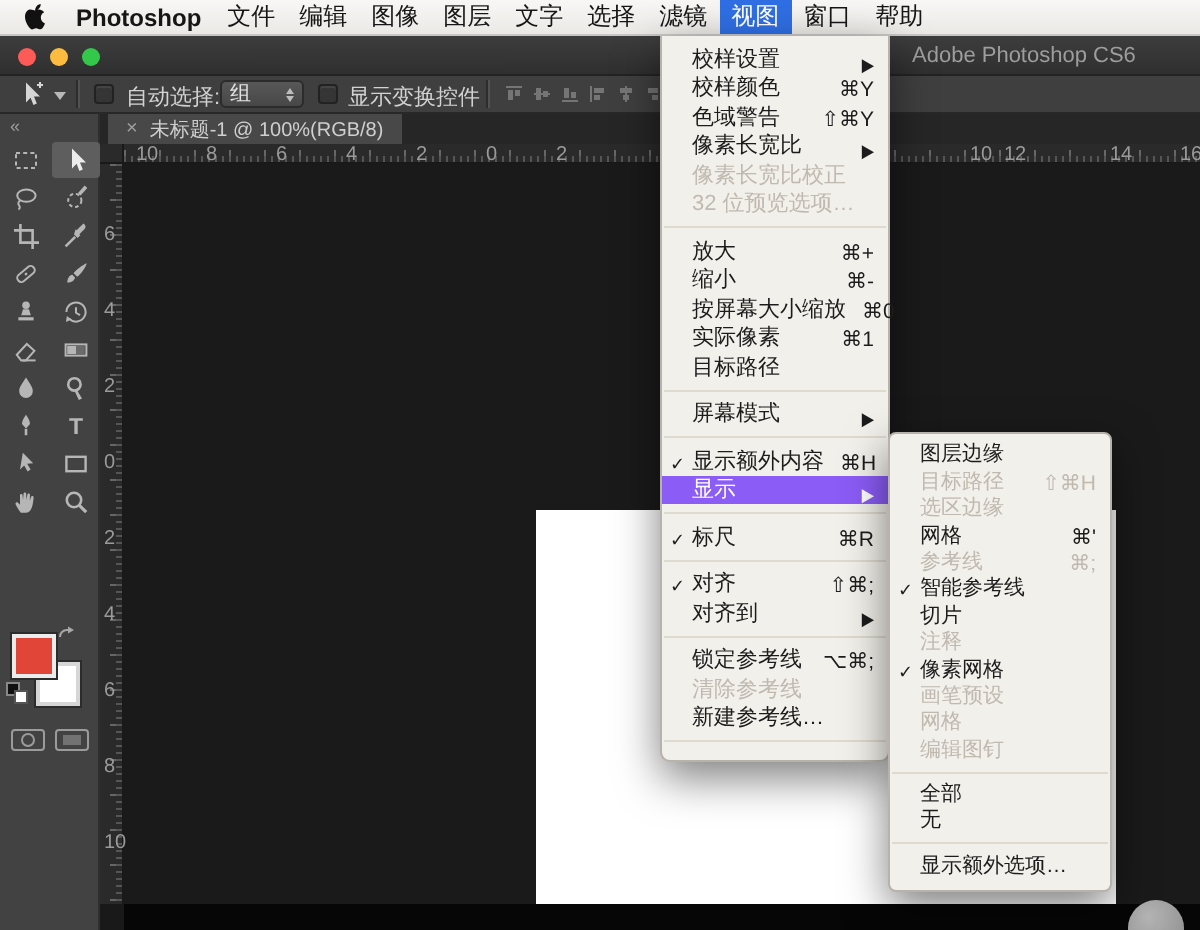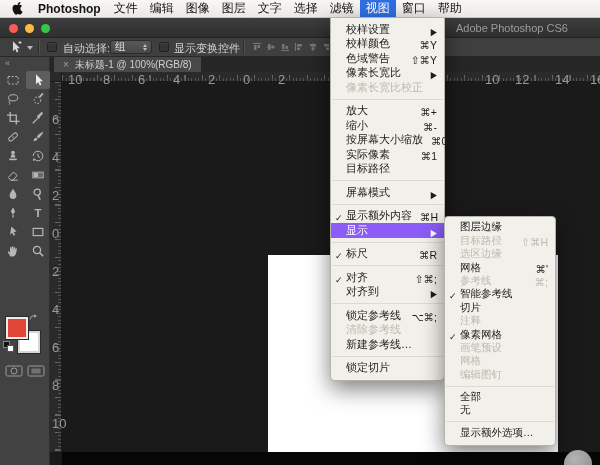--- a/index.html
+++ b/index.html
@@ -63,21 +63,21 @@
 #sm-btn{position:absolute;left:27px;top:306px;color:#9b9b9b}
 
 
 #rcorner{position:absolute;left:50px;top:72px;width:12px;height:10px;background:#2a2a2a;border-right:1px solid #191919;border-bottom:1px solid #191919;z-index:3}
 #hruler{position:absolute;left:62px;top:72px;width:538px;height:10px;background:#2a2a2a;border-bottom:1px solid #191919;z-index:3}
 #hruler .minor{position:absolute;left:0;right:0;bottom:0;height:3px;background:repeating-linear-gradient(90deg,#555 0 1px,transparent 1px 3.5px)}
 #hruler .major{position:absolute;left:0;right:0;bottom:0;height:6px;background:repeating-linear-gradient(90deg,#666 0 1px,transparent 1px 17.5px)}
 #vruler{position:absolute;left:50px;top:82px;width:12px;height:370px;background:#2a2a2a;border-right:1px solid #191919;z-index:3}
 #vruler .minor{position:absolute;top:0;bottom:0;right:0;width:3px;background:repeating-linear-gradient(180deg,#555 0 1px,transparent 1px 3.5px)}
 #vruler .major{position:absolute;top:0;bottom:0;right:0;width:6px;background:repeating-linear-gradient(180deg,#666 0 1px,transparent 1px 17.5px)}
-.rnum{position:absolute;font-size:13px;color:#9a9a9a;top:0}
+.rnum{position:absolute;font-size:10px;color:#9a9a9a;top:0}
 #vruler-nums .rnum{left:2px;top:auto}
 
 
 #docarea{position:absolute;left:62px;top:82px;width:538px;height:383px;background:#1a1a1a;z-index:1}
 #canvas{position:absolute;left:268px;top:255px;width:290px;height:197px;background:#ffffff;z-index:2}
 #bottombar{position:absolute;left:62px;top:452px;width:538px;height:13px;background:#060606;z-index:2}
 #corner-blob{position:absolute;left:564px;top:450px;width:28px;height:28px;border-radius:50%;background:radial-gradient(circle at 35% 30%,#b5b5b5,#8a8a8a);z-index:3}
 
 
 .menu{position:absolute;background:#f2f0ea;border:1px solid #b7b3ac;box-shadow:0 8px 22px rgba(0,0,0,.5);padding:4px 0 5px;font-size:11px;color:#1c1c1c}
@@ -351,21 +351,21 @@
     <div class="minor"></div>
   <div id="hruler-nums">
       <span class="rnum" style="left: 6px;">10</span>
       <span class="rnum" style="left: 41px;">8</span>
       <span class="rnum" style="left: 76px;">6</span>
       <span class="rnum" style="left: 111px;">4</span>
       <span class="rnum" style="left: 146px;">2</span>
       <span class="rnum" style="left: 181px;">0</span>
       <span class="rnum" style="left: 216px;">2</span>
       <span class="rnum" style="left: 423px;">10</span>
-      <span class="rnum" style="left: 453px;">12</span>
+      <span class="rnum" style="left: 440px;">12</span>
       <span class="rnum" style="left: 493px;">14</span>
       <span class="rnum" style="left: 528px;">16</span>
     </div>
 </div>
 <div id="vruler">
   <div class="major"></div>
     <div class="minor"></div>
   <div id="vruler-nums">
       <span class="rnum" style="top: 30px;">6</span>
       <span class="rnum" style="top: 68px;">4</span>
@@ -403,20 +403,25 @@
     <div class="mi">
       <span class="chk"></span>
       <span class="lbl">像素长宽比</span>
       <span class="rt arrow">▶</span>
     </div>
     <div class="mi dis">
       <span class="chk"></span>
       <span class="lbl">像素长宽比校正</span>
       <span class="rt"></span>
     </div>
+    <div class="mi dis">
+      <span class="chk"></span>
+      <span class="lbl">32 位预览选项…</span>
+      <span class="rt"></span>
+    </div>
     <div class="msep"></div>
     <div class="mi">
       <span class="chk"></span>
       <span class="lbl">放大</span>
       <span class="rt">⌘+</span>
     </div>
     <div class="mi">
       <span class="chk"></span>
       <span class="lbl">缩小</span>
       <span class="rt">⌘-</span>
@@ -480,25 +485,20 @@
       <span class="chk"></span>
       <span class="lbl">清除参考线</span>
       <span class="rt"></span>
     </div>
     <div class="mi">
       <span class="chk"></span>
       <span class="lbl">新建参考线…</span>
       <span class="rt"></span>
     </div>
     <div class="msep"></div>
-    <div class="mi">
-      <span class="chk"></span>
-      <span class="lbl">锁定切片</span>
-      <span class="rt"></span>
-    </div>
   </div>
 
 <div class="menu" id="show-submenu">
     <div class="mi">
       <span class="chk"></span>
       <span class="lbl">图层边缘</span>
       <span class="rt"></span>
     </div>
     <div class="mi dis">
       <span class="chk"></span>

